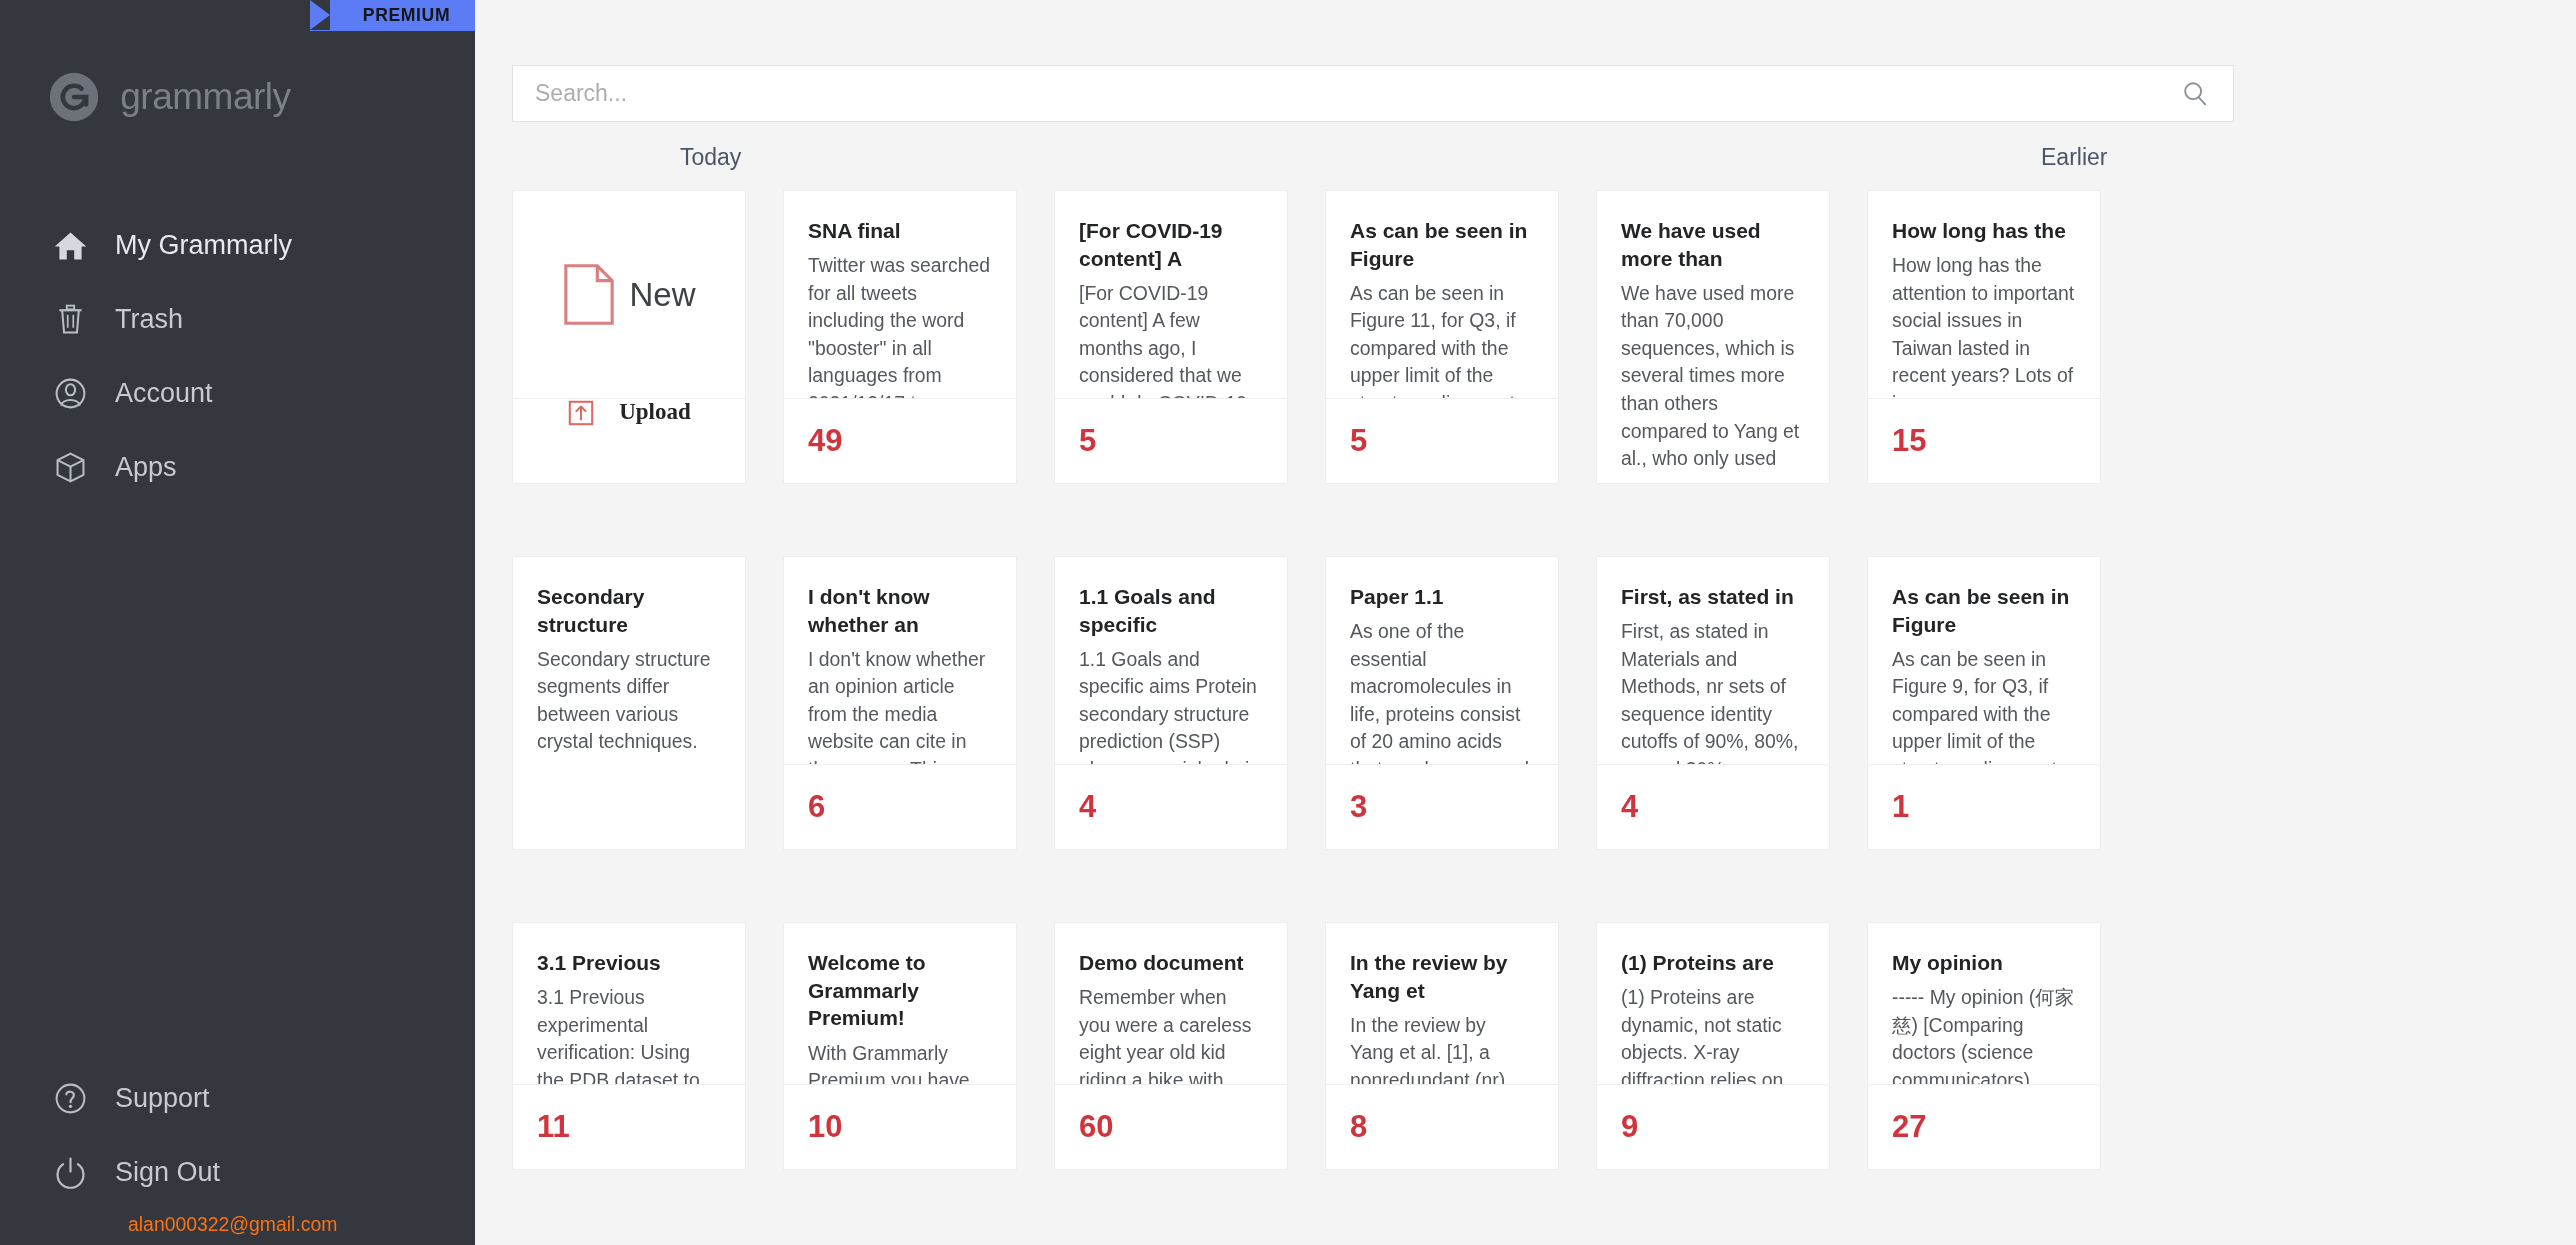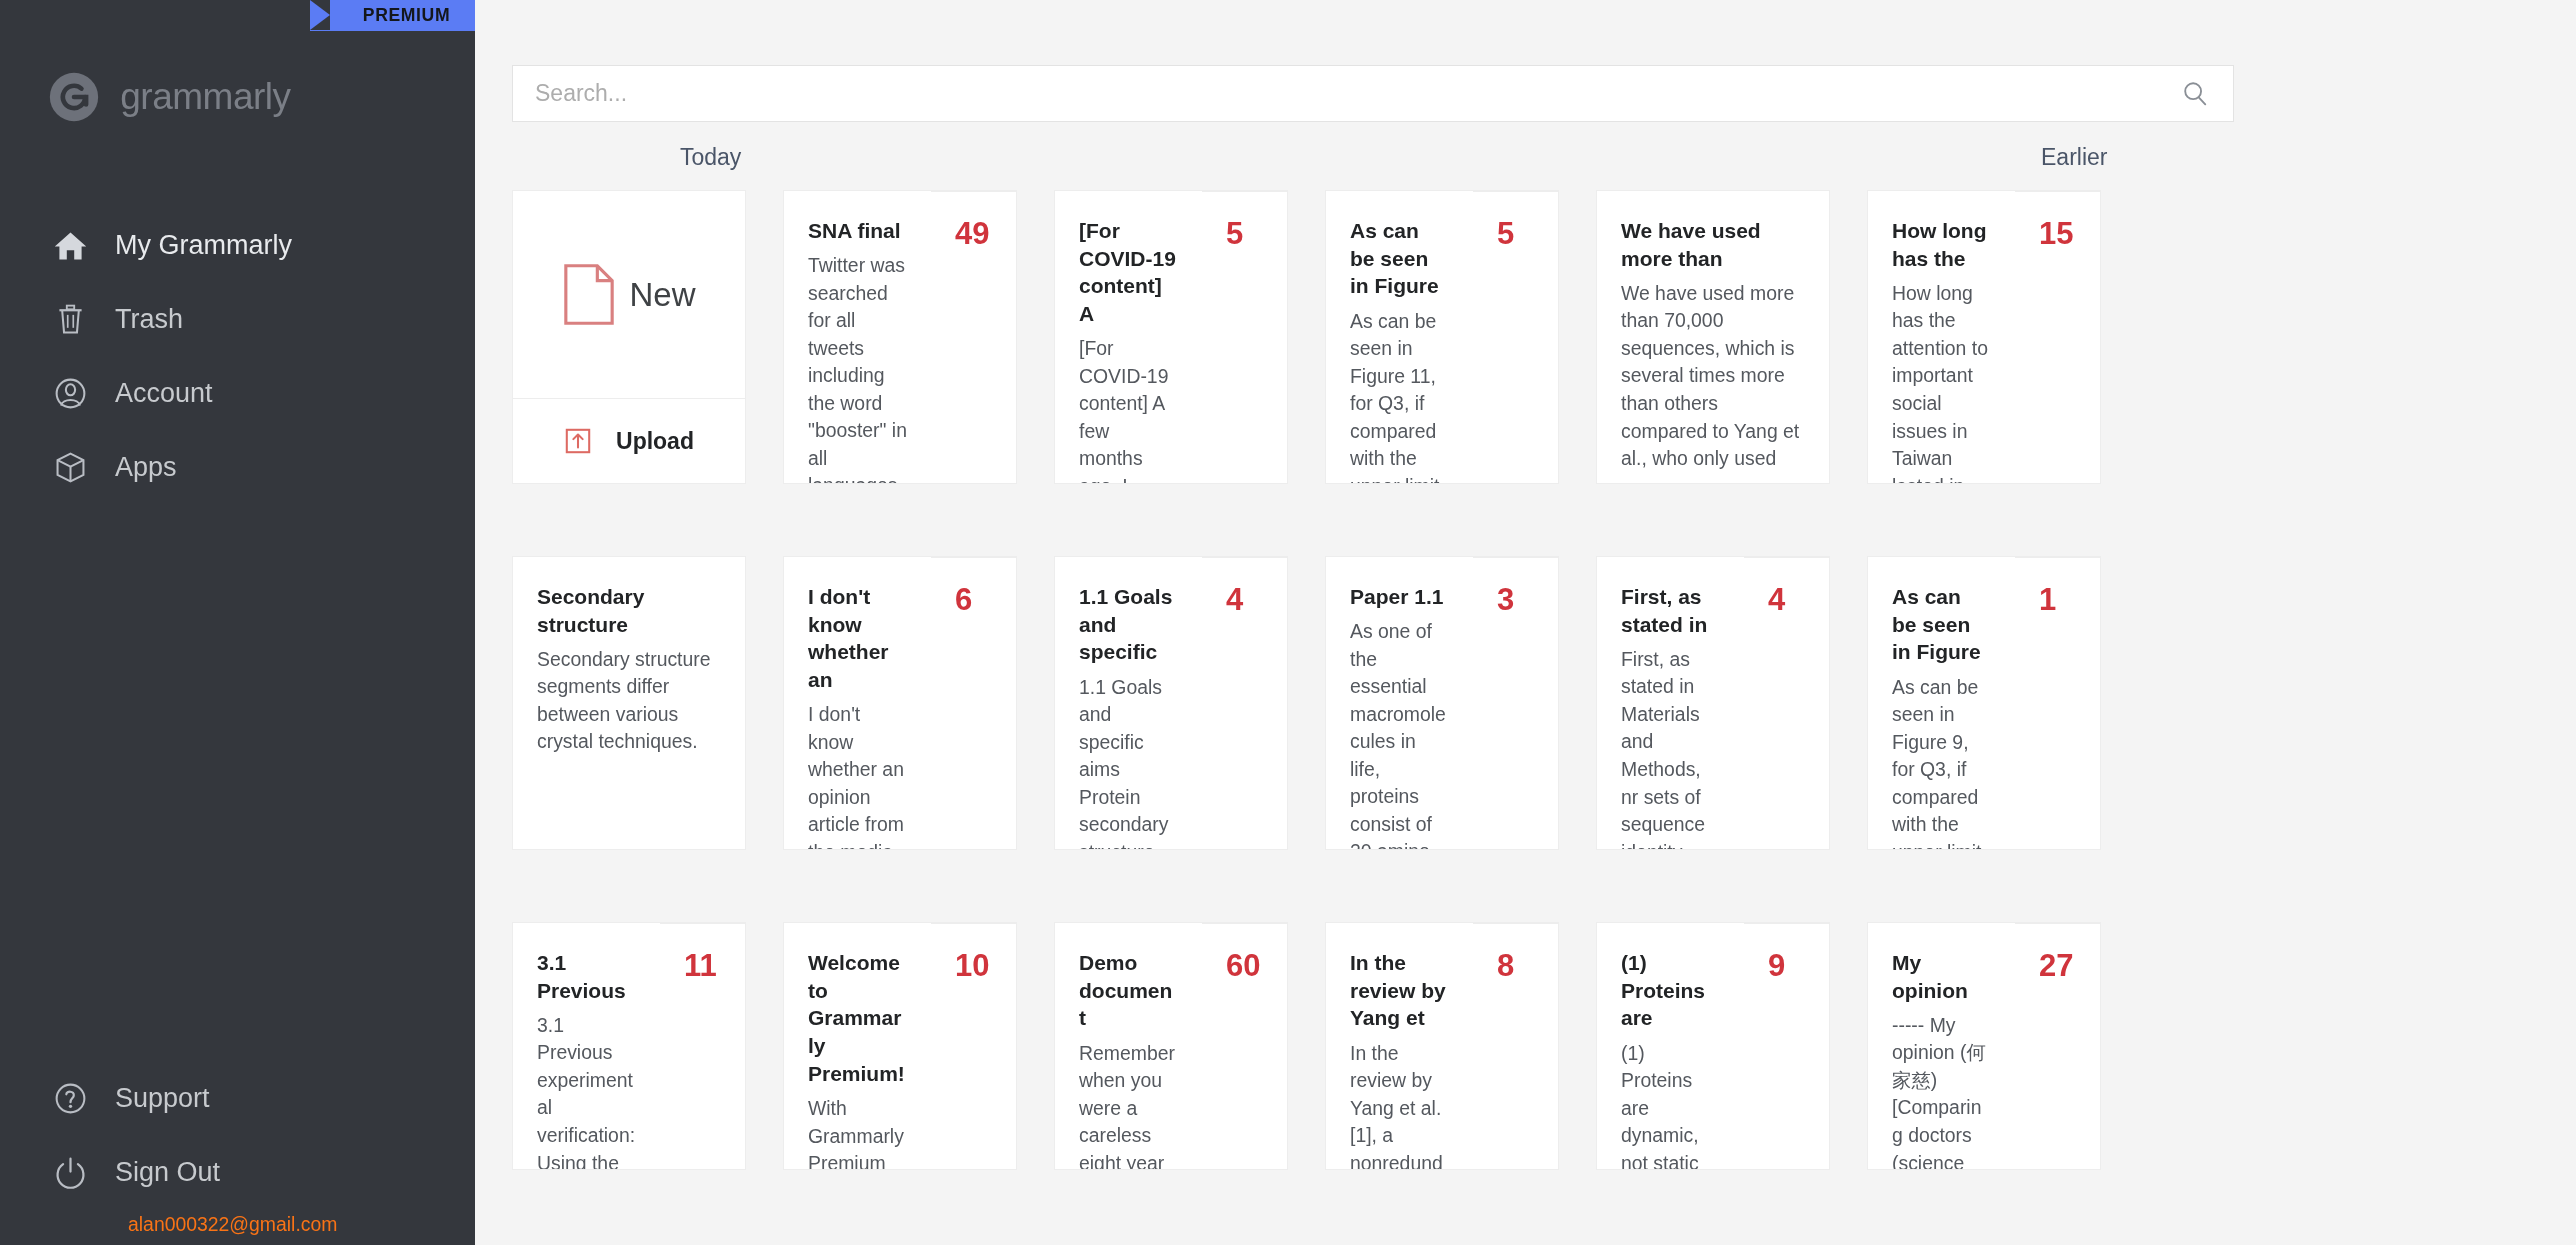--- a/index.html
+++ b/index.html
@@ -92,21 +92,21 @@
 
   .labels-row { position: relative; height: 46px; margin-top: 22px; }
 
   .cards-row { display: flex; gap: 37px; }
   .row-spacer { height: 72px; }
 
   .card {
     width: 234px; min-width: 234px;
     background: #ffffff;
     border: 0.9px solid #ededed;
-    display: flex; flex-direction: row;
+    display: flex; flex-direction: column;
     cursor: pointer;
     overflow: hidden;
   }
   .card-h1 { height: 294px; }
   .card-h2 { height: 294px; }
   .card-h3 { height: 248px; }
 
   .card-body {
     flex: 1; padding: 26px 24px 0 24px; overflow: hidden;
   }
@@ -137,22 +137,23 @@
   }
   .new-top {
     flex: 1; display: flex; flex-direction: row;
     align-items: center; justify-content: center; gap: 13px;
   }
   .new-doc-icon { width: 54px; height: 63px; }
   .new-label { font-size: 33px; color: #3f4245; font-weight: 400; }
   .new-bottom {
     height: 85px; flex: 0 0 85px;
     border-top: 0.9px solid #ededed;
-    display: flex; align-items: center; justify-content: center; gap: 24px;
+    display: flex; align-items: flex-start; justify-content: center; gap: 24px;
     cursor: pointer;
+    font-family: Liberation Serif, serif;
   }
   .upload-icon { width: 28px; height: 28px; }
   .upload-label { font-size: 23px; font-weight: bold; color: #222426; }
 </style>
 </head>
 <body>
 
 <div class="app">
 
   <aside class="sidebar">

